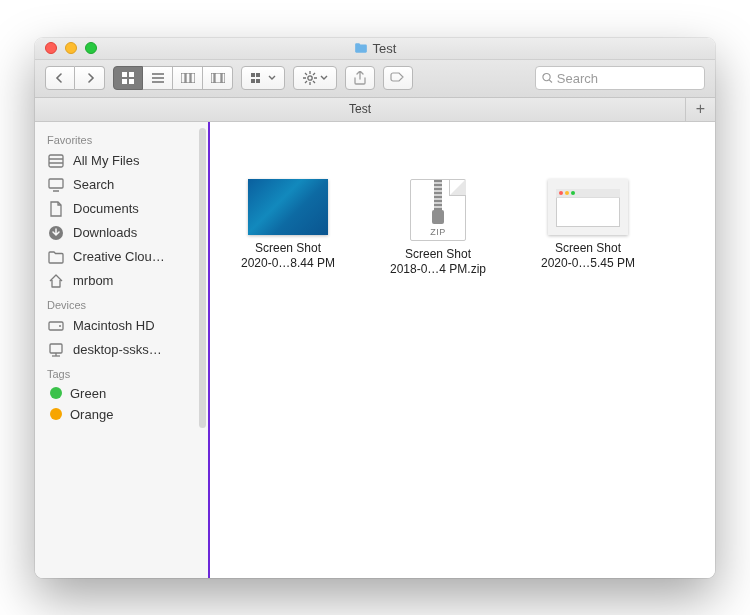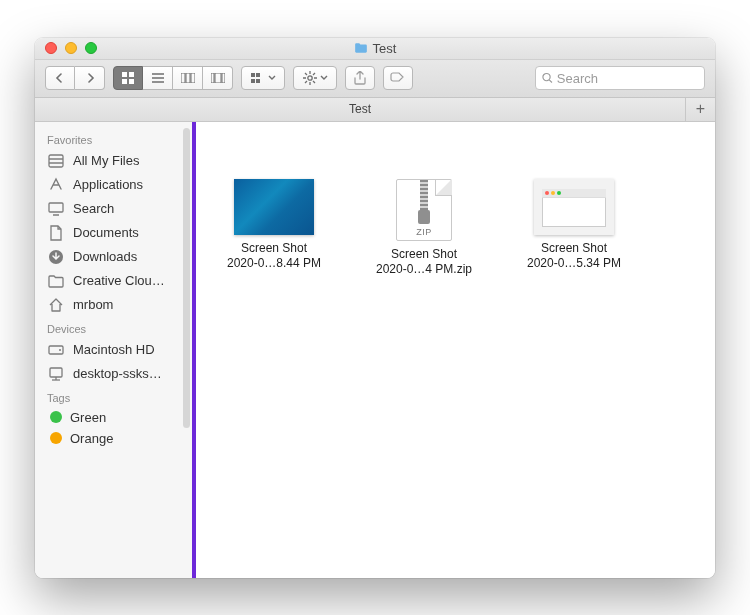--- a/index.html
+++ b/index.html
@@ -82,23 +82,23 @@
 .add-tab {
   width:30px; height:100%; border-left:1px solid #c7c7c7;
   display:flex; align-items:center; justify-content:center;
   color:#6a6a6a; font-size:16px;
 }
 
 
 .content { flex:1; display:flex; min-height:0; }
 
 .sidebar {
-  width:161px;
+  width:175px;
   background:#f6f6f6;
-  border-right:4px solid #6d28d9;
+  border-right:2px solid #6d28d9;
   overflow-y:auto;
   padding: 6px 0 10px 0;
   position:relative;
 }
 .sidebar-scroll-track{ position:absolute; right:2px; top:6px; width:7px; height:300px; background:#c9c9c9; border-radius:4px; opacity:.7;}
 .sb-header { font-size:11px; color:#8a8a8a; padding: 6px 12px 3px; font-weight:500;}
 .sb-item {
   display:flex; align-items:center; gap:8px;
   padding: 3px 12px; font-size:13px; color:#333;
   white-space:nowrap; overflow:hidden; text-overflow:ellipsis;text-align:center;
@@ -303,28 +303,20 @@
               <rect x="2" y="3" width="14" height="12" rx="1.5" fill="none" stroke="#7c7c7c" stroke-width="1.3"></rect>
               <line x1="2" y1="7" x2="16" y2="7" stroke="#7c7c7c" stroke-width="1.3"></line>
               <line x1="2" y1="11" x2="16" y2="11" stroke="#7c7c7c" stroke-width="1.3"></line>
             </svg>
           </div>
           <span class="txt">All My Files</span>
         </div>
         <div class="sb-item">
           <div class="sb-icon">
             <svg width="18" height="18" viewBox="0 0 18 18">
-              <path d="M4 13 9 3l5 10M6 9h6" stroke="#7c7c7c" stroke-width="1.4" fill="none" stroke-linecap="round"></path>
-            </svg>
-          </div>
-          <span class="txt">Applications</span>
-        </div>
-        <div class="sb-item">
-          <div class="sb-icon">
-            <svg width="18" height="18" viewBox="0 0 18 18">
               <rect x="2" y="3" width="14" height="9" rx="1" fill="none" stroke="#7c7c7c" stroke-width="1.3"></rect>
               <line x1="6" y1="15" x2="12" y2="15" stroke="#7c7c7c" stroke-width="1.3"></line>
             </svg>
           </div>
           <span class="txt">Search</span>
         </div>
         <div class="sb-item">
           <div class="sb-icon">
             <svg width="18" height="18" viewBox="0 0 18 18">
               <path d="M4 2h7l3 3v11H4z" fill="none" stroke="#7c7c7c" stroke-width="1.3"></path>
@@ -395,30 +387,30 @@
             <div class="thumb screenshot"></div>
             <div class="fname-l1">Screen Shot</div>
             <div class="fname-l2">2020-0…8.44 PM</div>
           </div>
           <div class="file">
             <div class="thumb zip">
               <div class="zipper"></div>
               <div class="ziplabel">ZIP</div>
             </div>
             <div class="fname-l1">Screen Shot</div>
-            <div class="fname-l2">2020-0…4 PM.zip</div>
+            <div class="fname-l2">2018-0…4 PM.zip</div>
           </div>
           <div class="file">
             <div class="thumb screenshot windowed">
               <div class="dots">
                 <i></i>
                 <i></i>
                 <i></i>
               </div>
             </div>
             <div class="fname-l1">Screen Shot</div>
-            <div class="fname-l2">2020-0…5.34 PM</div>
+            <div class="fname-l2">2020-0…5.45 PM</div>
           </div>
         </div>
     </div>
 
   </div>
 </div>
 
 </body></html>

